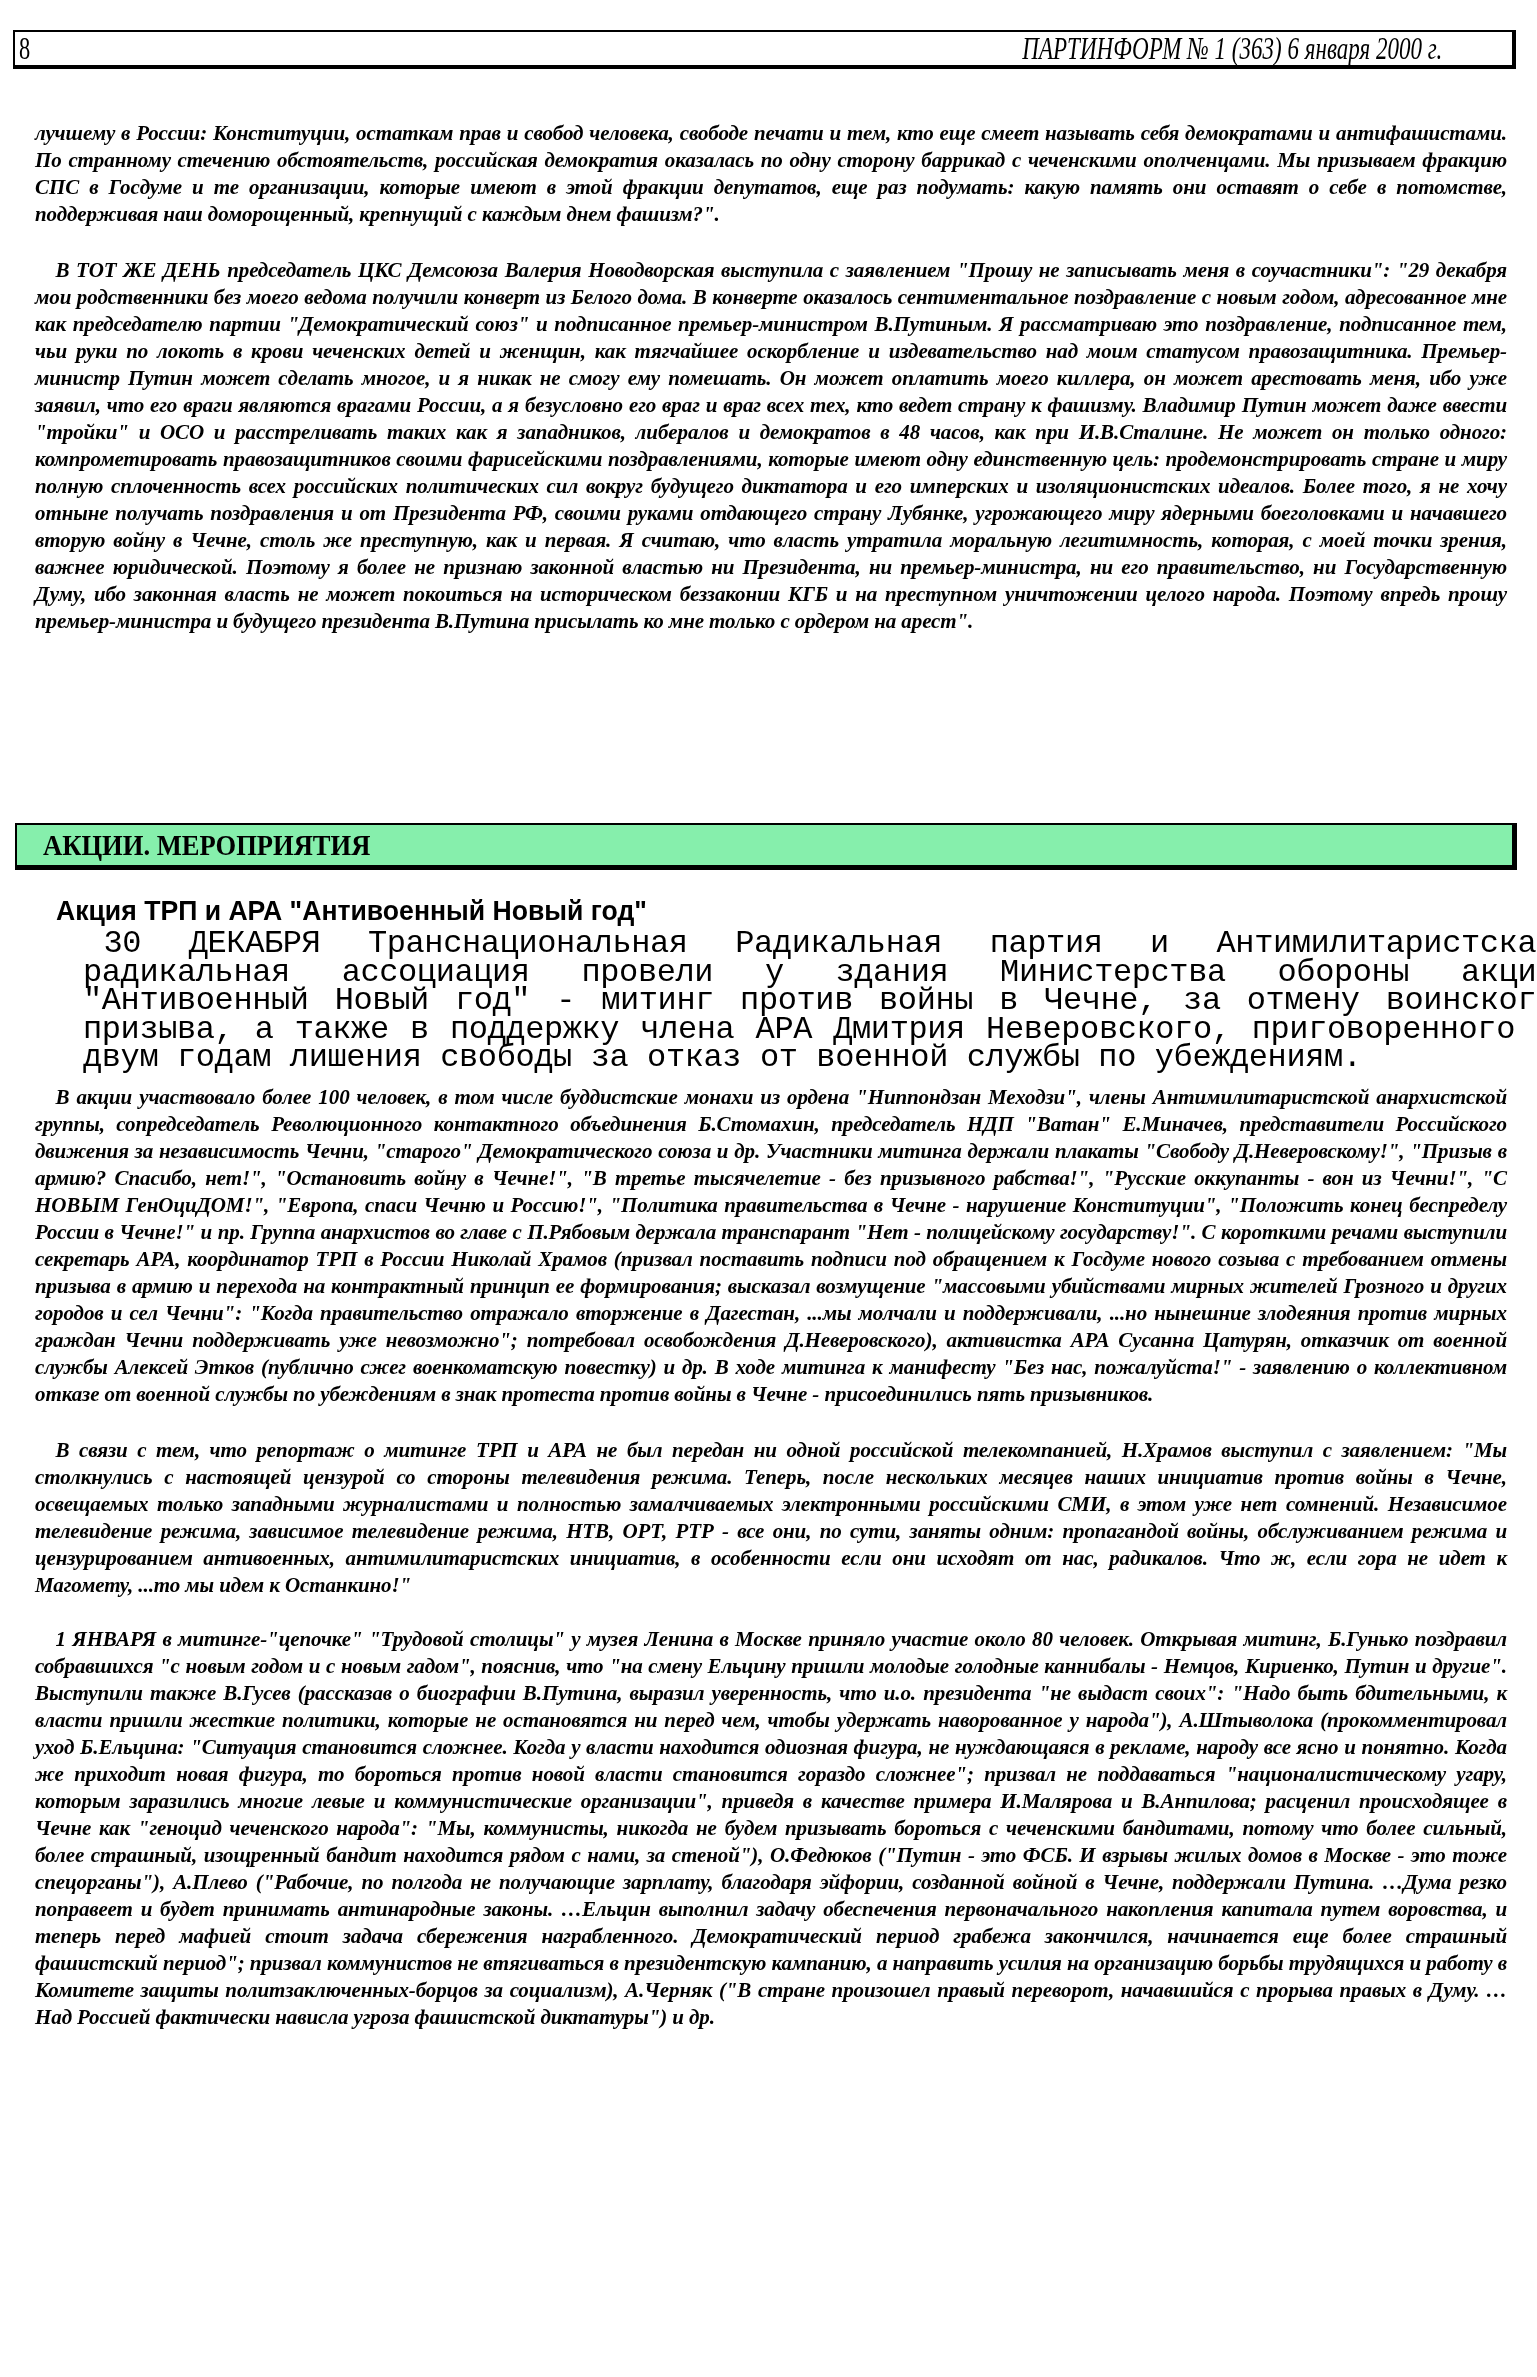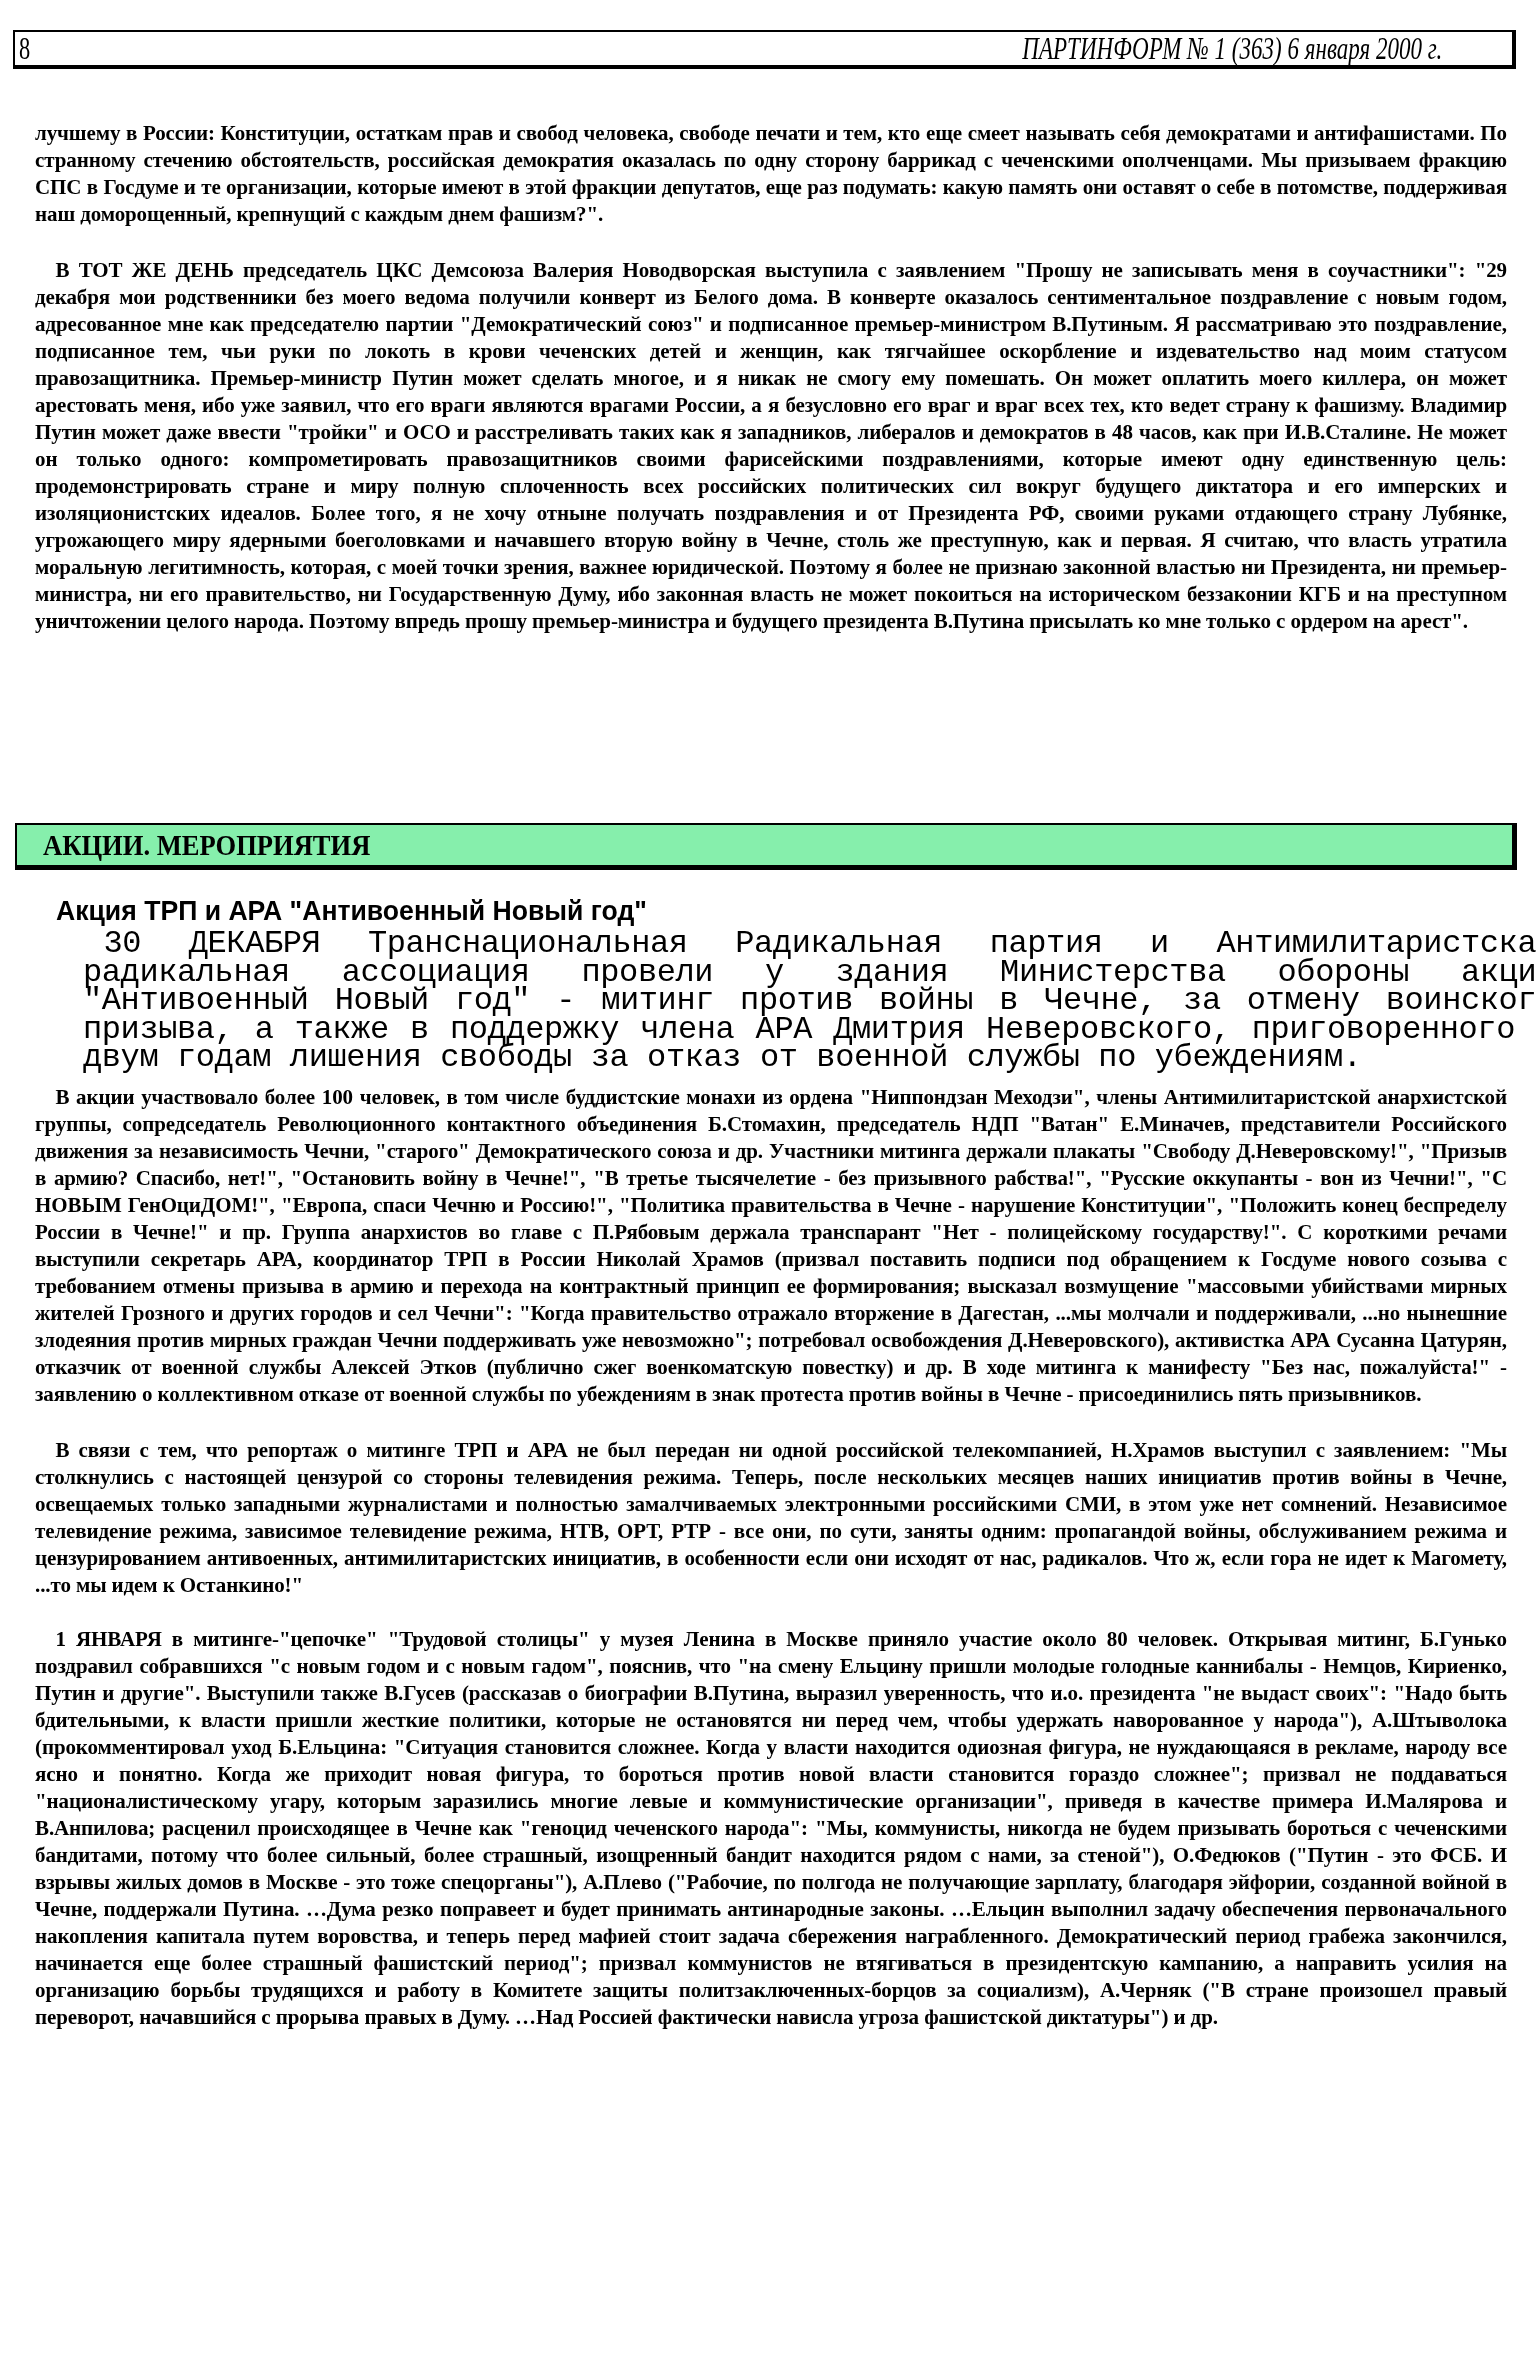--- a/index.html
+++ b/index.html
@@ -16,21 +16,21 @@
   }
   .header .title {
     position:absolute; right:70px; top:-1.3px;
     font-family:"Liberation Serif", serif; font-style:italic; font-size:32px; line-height:36px;
     letter-spacing:0px; white-space:nowrap;
     transform:scaleX(0.72); transform-origin:right top;
   }
   .body-serif {
     position:absolute; left:35px; width:1472px;
     font-family:"Liberation Serif", serif; font-weight:bold; font-size:21px; line-height:27px;
-    text-align:justify; letter-spacing:-0.1px;
+    text-align:justify; letter-spacing:-0.1px;font-style:italic;
   }
   .body-serif p { margin:0; text-indent:0; }
   .body-serif p.ind { text-indent:20.5px;margin-top:29px; }
   #article1 { top:120px; }
   .section-banner {
     position:absolute; left:15.4px; top:823px; width:1495px; height:40px;
     background:#86efac; border:2.6px solid #000; border-right-width:5.1px; border-bottom-width:5.1px;
   }
   .section-banner span {
     position:absolute; left:26px; top:3.8px;

